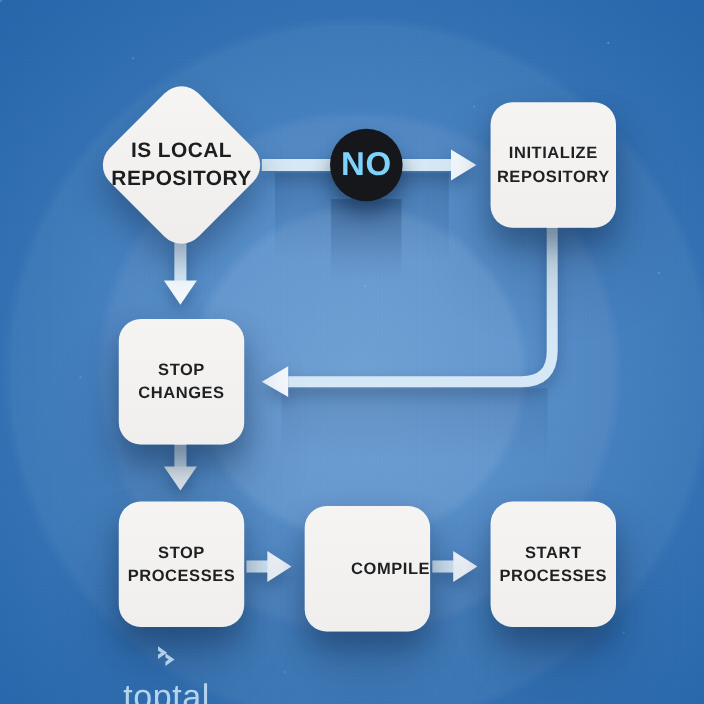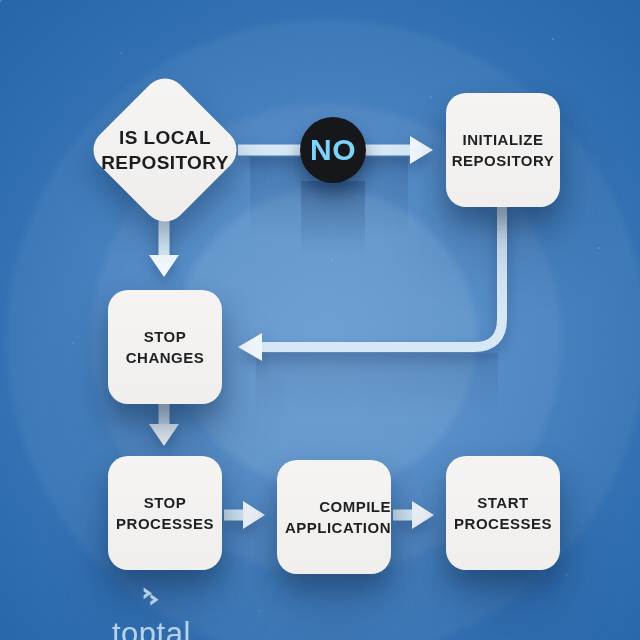--- a/index.html
+++ b/index.html
@@ -129,21 +129,20 @@
     <span>CHANGES</span>
   </div>
 
   <div class="node stop">
     <span>STOP</span>
     <span>PROCESSES</span>
   </div>
 
   <div class="node compile">
     <span>COMPILE</span>
-    <span>APPLICATION</span>
   </div>
 
   <div class="node start">
     <span>START</span>
     <span>PROCESSES</span>
   </div>
 
   <div class="logo">
     <svg width="27" height="27" viewBox="0 0 24 24">
       <g fill="rgba(201,225,245,0.85)">

